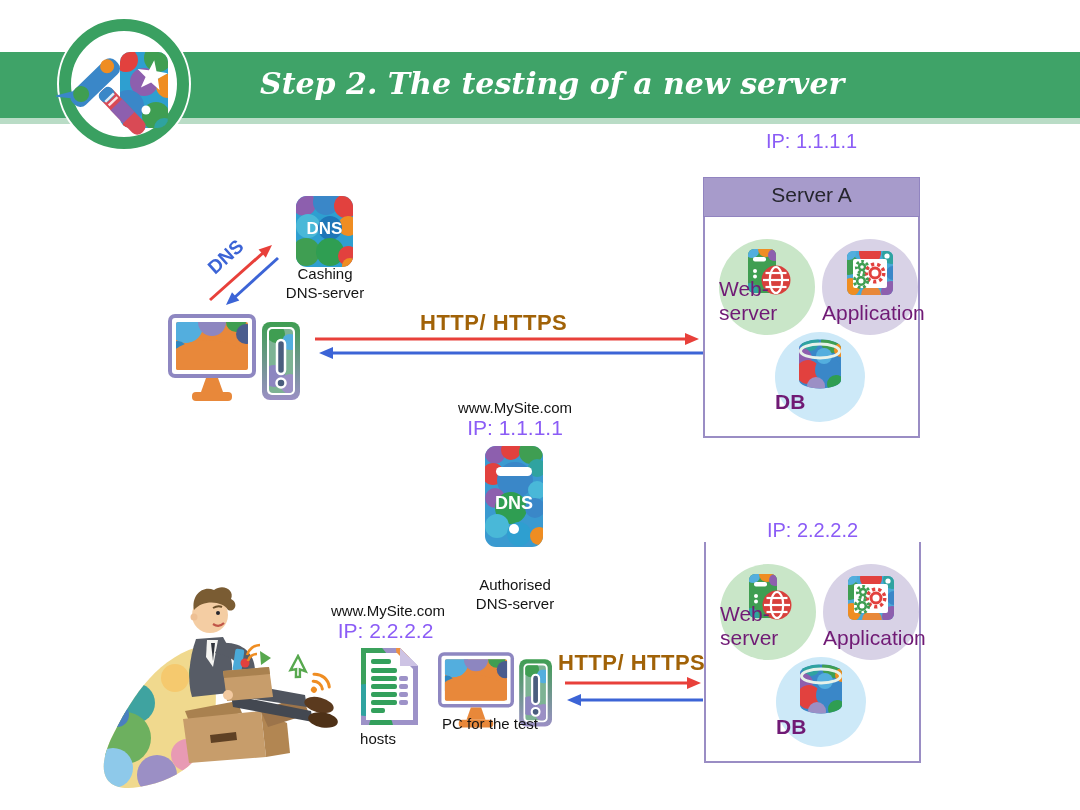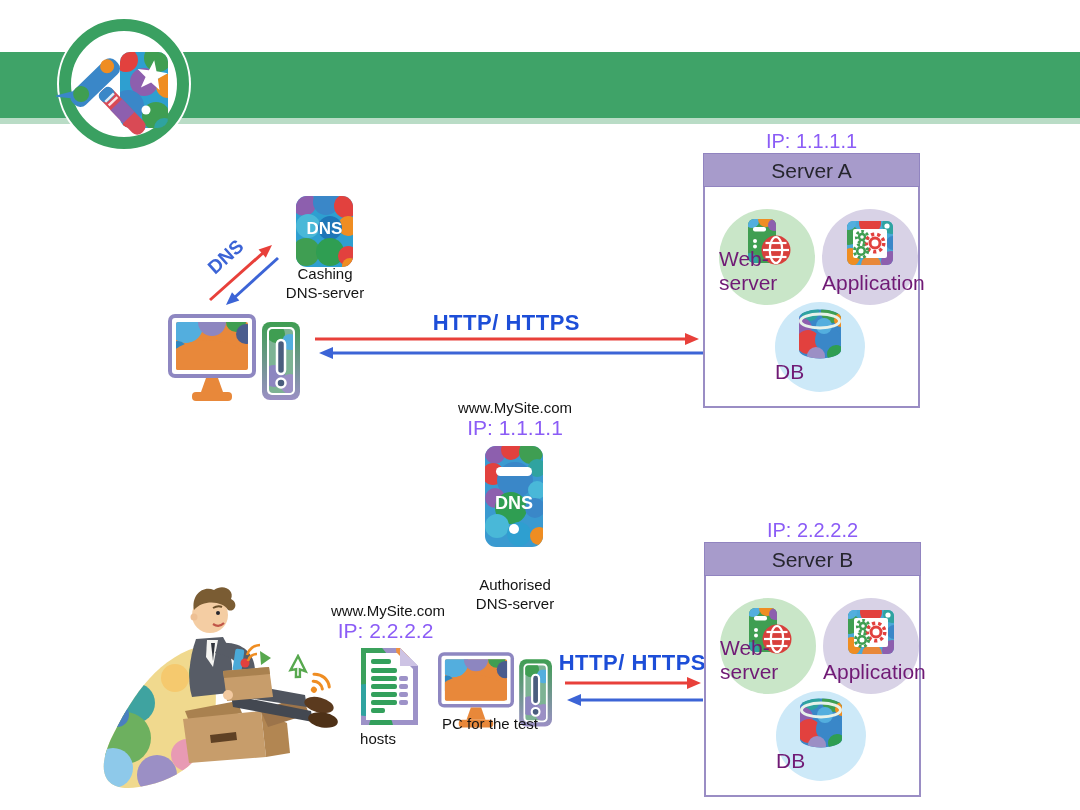--- a/index.html
+++ b/index.html
@@ -5,42 +5,43 @@
   html,body{margin:0;padding:0;background:#fff;}
   .stage{position:relative;width:1080px;height:810px;background:#ffffff;overflow:hidden;
          font-family:"Liberation Sans",sans-serif;color:#151515;}
   .abs{position:absolute;}
   .band{left:0;top:52px;width:1080px;height:66px;background:#3fa368;}
   .band-strip{left:0;top:118px;width:1080px;height:6px;background:#b9dcc6;}
   .title{left:260px;top:66px;color:#ffffff;font-family:"DejaVu Serif",serif;
          font-style:italic;font-weight:bold;font-size:30px;white-space:nowrap;}
   .ip-label{font-size:20px;color:#8b5cf6;text-align:center;white-space:nowrap;}
   .server-group{width:217px;}
-  .server-header{height:34px;line-height:34px;text-align:center;font-size:21px;color:#26262e;
-                 background:#a79bcb;border:1px solid #9184c0;box-sizing:border-box;}
+  .server-header{height:40px;line-height:34px;text-align:center;font-size:21px;color:#26262e;
+                 background:#a79bcb;border:1px solid #9184c0;box-sizing:border-box;margin-top:24px;}
   .server-body{position:relative;background:#fff;border:2px solid #9a8dc4;border-top:none;
                box-sizing:border-box;height:221px;}
   .comp-circle{position:absolute;border-radius:50%;}
   .circ-green{background:#c9e6c8;}
   .circ-purple{background:#d8d2e6;}
-  .circ-blue{background:#cde9f8;}
+  .circ-blue{background:#cde9f8;font-weight:bold;}
   .comp-label{position:absolute;left:0;right:0;text-align:left;font-size:21px;color:#701a75;}
   .small-label{font-size:15px;color:#141414;text-align:center;line-height:19px;white-space:nowrap;}
-  .http-label{font-size:22px;font-weight:bold;color:#1d4ed8;text-align:right;letter-spacing:.5px;white-space:nowrap;}
+  .http-label{font-size:22px;font-weight:bold;color:#a16207;text-align:left;letter-spacing:.5px;white-space:nowrap;}
   .dns-rot{left:196px;top:246px;width:60px;text-align:center;font-size:19px;font-weight:bold;
            color:#3c64d6;transform:rotate(-42deg);}
   svg text{font-family:"Liberation Sans",sans-serif;}
 </style>
 </head>
 <body>
 
 <div class="stage">
 
   <div class="abs band"></div>
   <div class="abs band-strip"></div>
+  <div class="abs title">Step 2. The testing of a new server</div>
 
   <svg class="abs" style="left:56px;top:16px" width="136" height="136" viewBox="0 0 136 136">
     <circle cx="68" cy="68" r="67" fill="#ffffff"></circle>
     <circle cx="68" cy="68" r="59" fill="none" stroke="#3aa061" stroke-width="12"></circle>
     <defs>
         <clipPath id="lgp">
           <rect x="64" y="36" width="48" height="76" rx="10"></rect>
         </clipPath>
       </defs>
     <g clip-path="url(#lgp)">
@@ -401,21 +402,20 @@
   <div class="abs http-label" style="left:558px;top:650px;width:148px">HTTP/ HTTPS</div>
   <svg class="abs" style="left:563px;top:674px" width="142" height="34" viewBox="0 0 142 34">
     <line x1="2" y1="9" x2="126" y2="9" stroke="#e8403a" stroke-width="3"></line>
     <polygon points="0,0 -14,-6 -14,6" transform="translate(138,9)" fill="#e8403a"></polygon>
     <line x1="140" y1="26" x2="16" y2="26" stroke="#3c64d6" stroke-width="3"></line>
     <polygon points="0,0 -14,-6 -14,6" transform="translate(4,26) rotate(180)" fill="#3c64d6"></polygon>
   </svg>
 
   <div class="abs server-group" style="left:704px;top:519px">
     <div class="ip-label">IP: 2.2.2.2</div>
-    <div class="server-header">Server B</div>
     <div class="server-body">
       <div class="comp-circle circ-green" style="left:14px;top:22px;width:96px;height:96px">
         <svg class="abs" style="left:23px;top:10px" width="50" height="48" viewBox="0 0 50 48">
           <defs>
               <clipPath id="wsb">
                 <rect x="6" y="0" width="28" height="44" rx="6"></rect>
               </clipPath>
             </defs>
           <g clip-path="url(#wsb)">
             <rect x="6" y="0" width="28" height="44" fill="#3f9e52"></rect>

